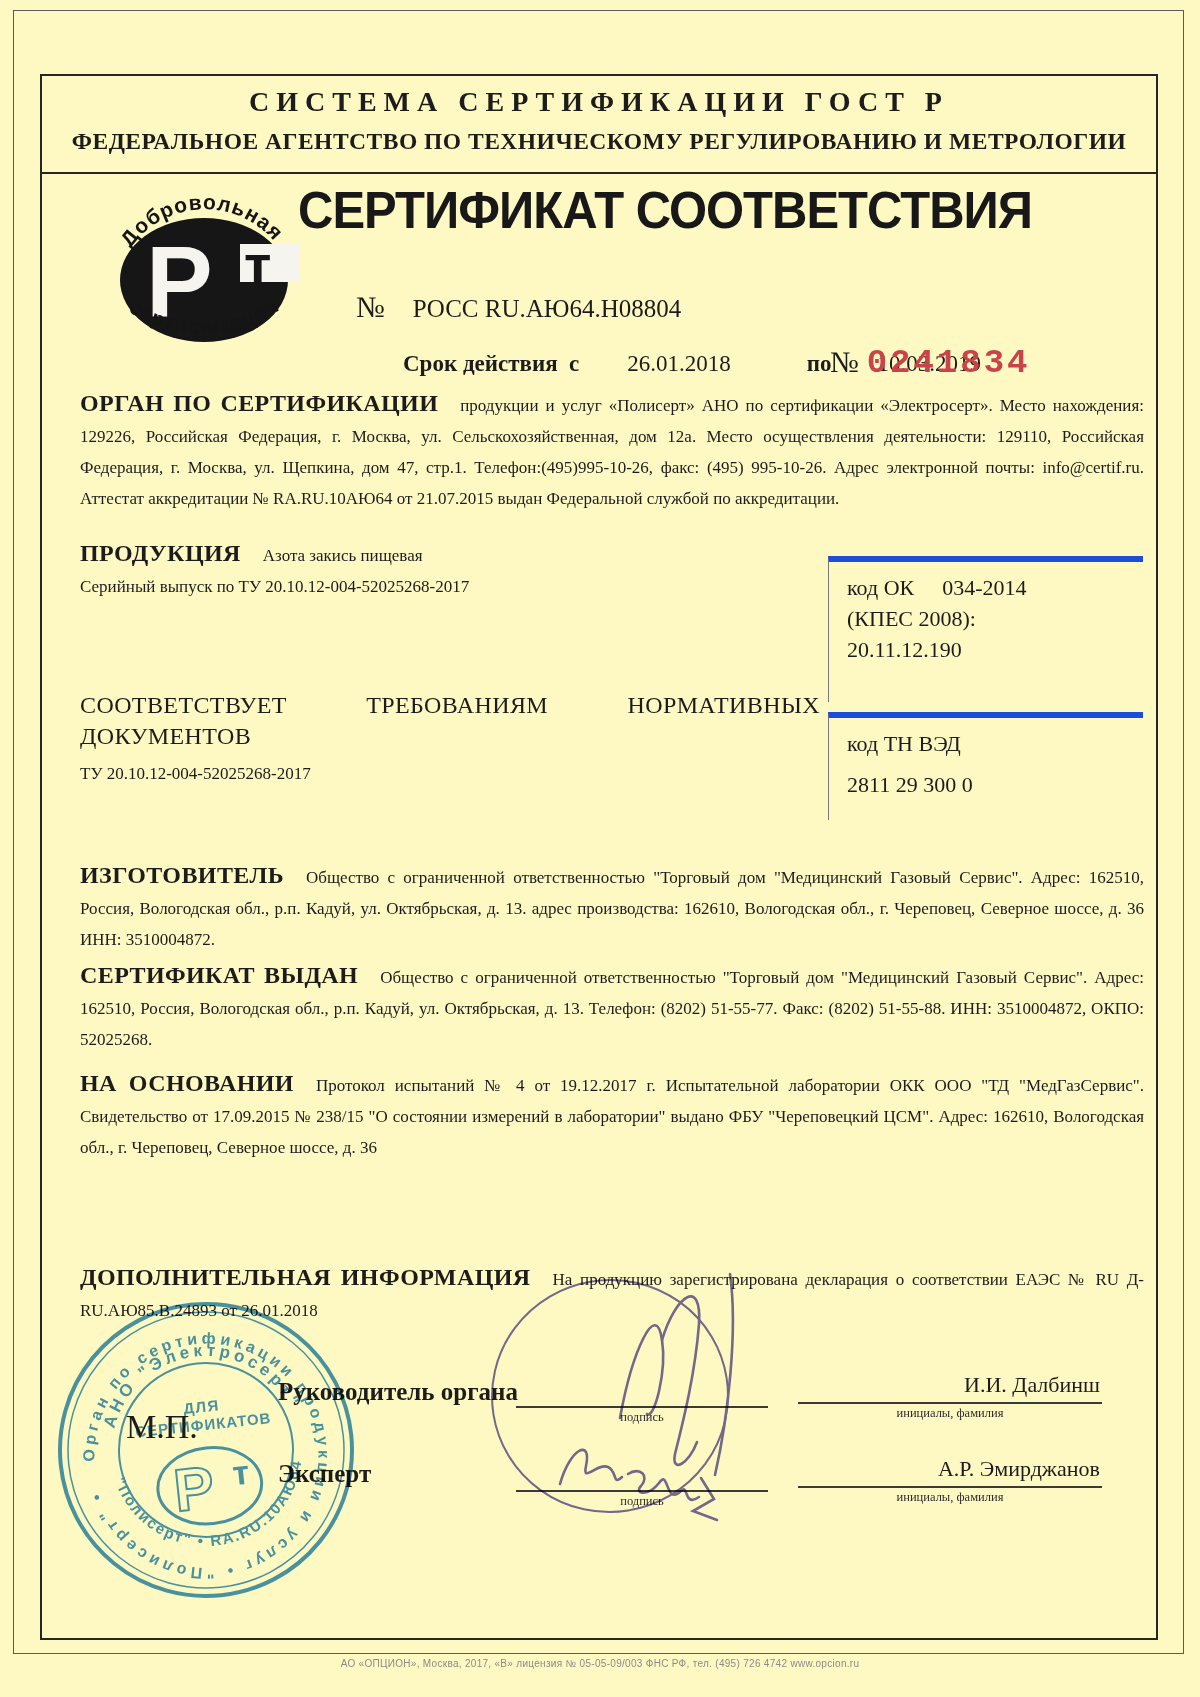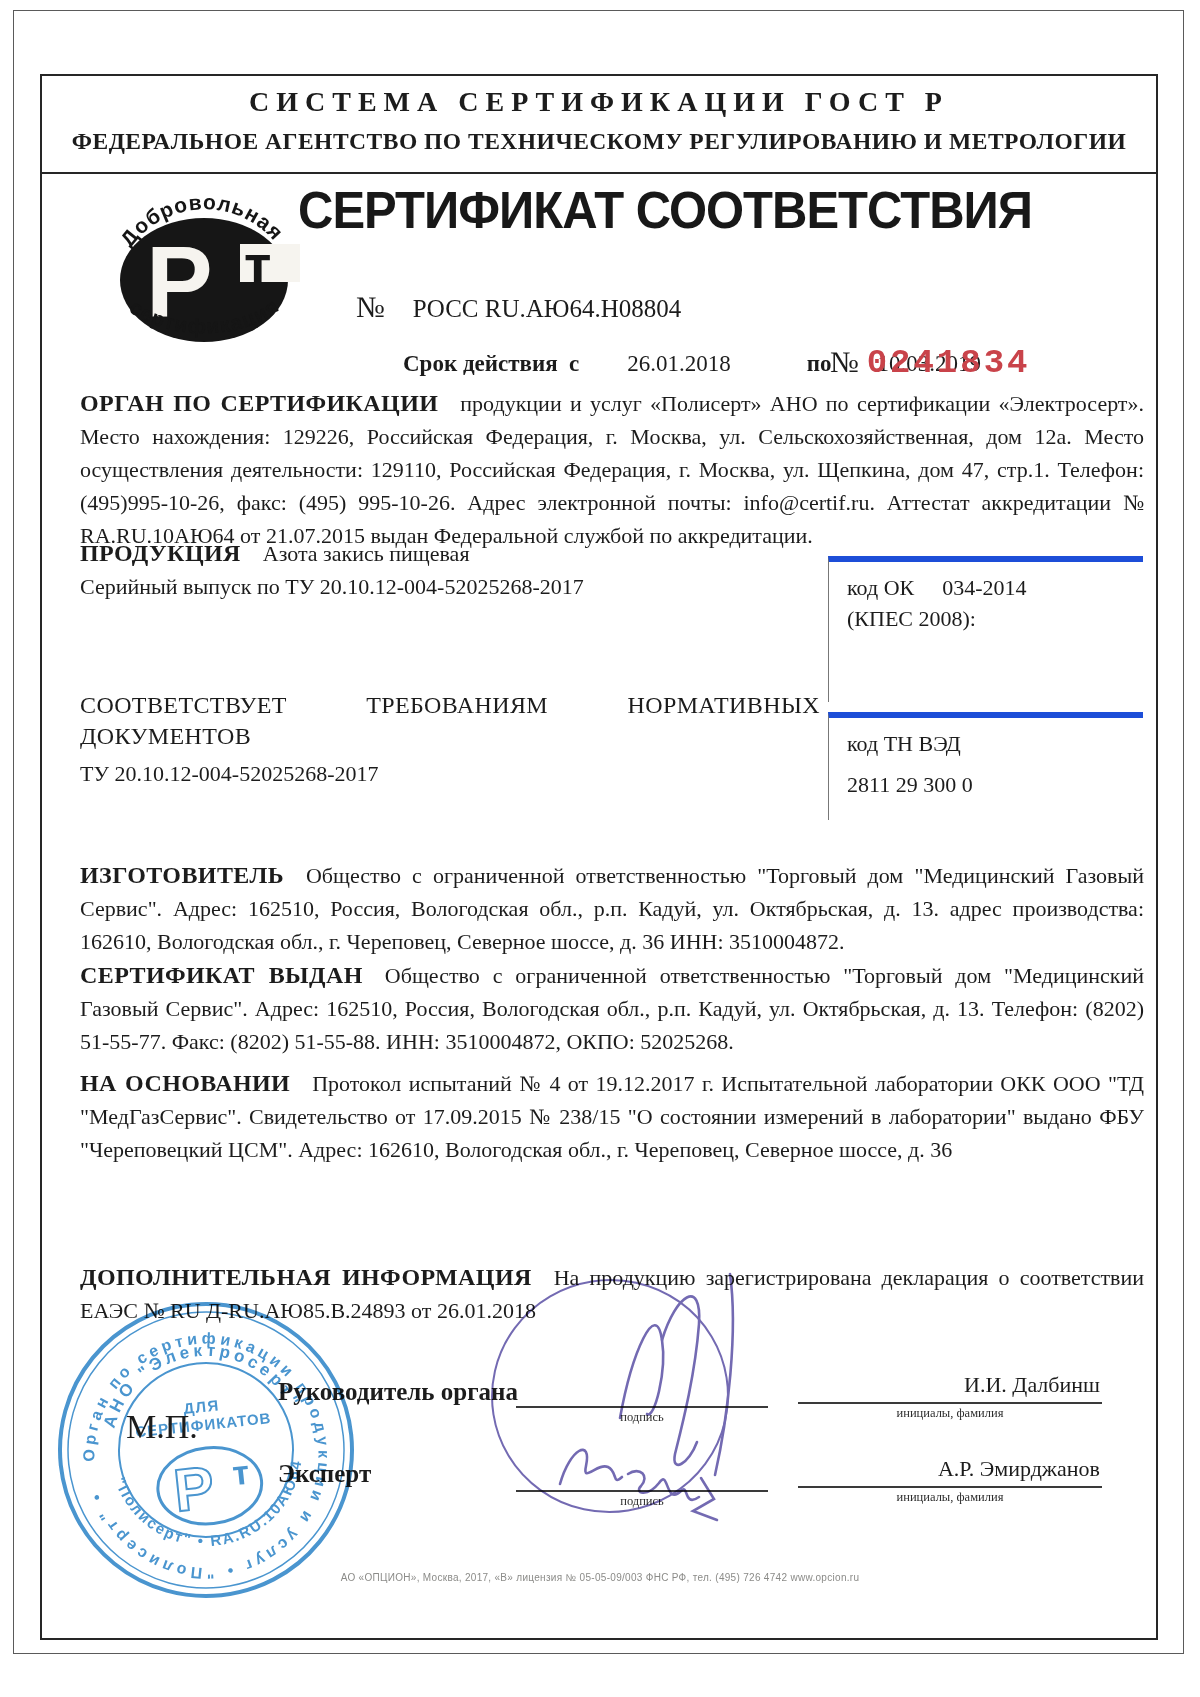--- a/index.html
+++ b/index.html
@@ -1,18 +1,18 @@
 <!DOCTYPE html>
 <html><head>
 <meta charset="utf-8">
 <style>
   html,body { margin:0; padding:0; background:#ddd; }
   .page {
     position:relative; width:1200px; height:1697px;
-    background:#ffffff; margin:0 auto; overflow:hidden;
+    background:#fef9c3; margin:0 auto; overflow:hidden;
     font-family:"Liberation Serif", serif; color:#1c1c1c;
   }
   
   .outer-border { position:absolute; left:13px; top:10px; right:16px; bottom:43px; border:1px solid #5a5a5a; }
   .frame { position:absolute; left:40px; top:74px; right:42px; bottom:57px; border:2px solid #262626; }
   .header-band { position:absolute; left:42px; top:76px; right:44px; height:96px; border-bottom:2px solid #262626; }
   .h1line { position:absolute; left:0; right:0; top:10px; text-align:center;
     font-weight:bold; font-size:28px; letter-spacing:7px; }
   .h2line { position:absolute; left:0; right:0; top:52px; text-align:center;
     font-weight:bold; font-size:24px; letter-spacing:0.5px; transform:scaleX(0.98); }
@@ -28,34 +28,34 @@
   .validity-row .d1 { margin-left:48px; }
   .validity-row .po { font-weight:bold; margin-left:76px; }
   .validity-row .d2 { margin-left:46px; }
   .red-row { position:absolute; left:830px; top:344px; }
   .red-row .no-sign { font-size:30px; margin-right:8px; }
   .red-row .serial { font-family:"Liberation Mono", monospace; font-weight:bold; font-size:34px;
     color:#c9434a; letter-spacing:3px; }
   
   .sec { position:absolute; left:80px; width:1064px; text-align:justify; line-height:31px; }
   .sec-label { font-weight:bold; font-size:24px; letter-spacing:0.4px; margin-right:22px; }
-  .sec-text { font-size:22px; }
+  .sec-text { font-size:17px; }
   .block-label { display:block; font-weight:normal; font-size:24px; letter-spacing:0.4px; }
   
   .code-box { position:absolute; left:828px; width:315px; border-top:6px solid #1d4ed8;
     border-left:1px solid #777; padding:10px 0 0 18px; box-sizing:border-box; font-size:22px; line-height:31px; }
   .code-box .val-inline { margin-left:28px; }
   
   .role { position:absolute; left:278px; font-weight:bold; font-size:25px; white-space:nowrap; }
   .sig-line { position:absolute; border-bottom:2px solid #3a3a3a; }
   .small-cap { position:absolute; font-size:12.5px; color:#2e2e2e; text-align:center; }
   .fio { position:absolute; font-size:22px; text-align:right; white-space:nowrap; }
   .mp { position:absolute; left:126px; top:1408px; font-size:34px; z-index:6; }
   .disclaimer { position:absolute; left:0; right:0; top:1598px; text-align:center; font-size:26px; }
-  .print-info { position:absolute; left:0; right:0; top:1572px; text-align:center;
+  .print-info { position:absolute; left:0; right:0; top:1658px; text-align:center;
     font-family:"Liberation Sans", sans-serif; font-size:10px; color:#8b8b88; letter-spacing:0.3px; }
   
   .logo-svg { position:absolute; left:92px; top:176px; z-index:2; }
   .stamp-svg { position:absolute; left:52px; top:1296px; z-index:5; mix-blend-mode:multiply; opacity:0.92; transform:rotate(-6deg); }
   .sign-svg { position:absolute; left:468px; top:1268px; z-index:5; mix-blend-mode:multiply; }
 </style>
 </head>
 <body>
 
 <div class="page">
@@ -106,20 +106,21 @@
   </div>
 
   <div class="sec" style="top:538px; width:740px;">
     <span class="sec-label">ПРОДУКЦИЯ</span><span class="sec-text">Азота закись пищевая</span>
     <div class="sec-text">Серийный выпуск по ТУ 20.10.12-004-52025268-2017</div>
   </div>
 
   <div class="code-box" style="top:556px; height:146px;">
     <div><span>код ОК</span><span class="val-inline">034-2014</span></div>
     <div>(КПЕС 2008):</div>
+    <div>20.11.12.190</div>
   </div>
 
   <div class="sec" style="top:690px; width:740px;">
     <span class="block-label">СООТВЕТСТВУЕТ ТРЕБОВАНИЯМ НОРМАТИВНЫХ ДОКУМЕНТОВ</span>
     <div class="sec-text" style="margin-top:6px;">ТУ 20.10.12-004-52025268-2017</div>
   </div>
 
   <div class="code-box" style="top:712px; height:108px;">
     <div>код ТН ВЭД</div>
     <div style="margin-top:10px;">2811 29 300 0</div>

